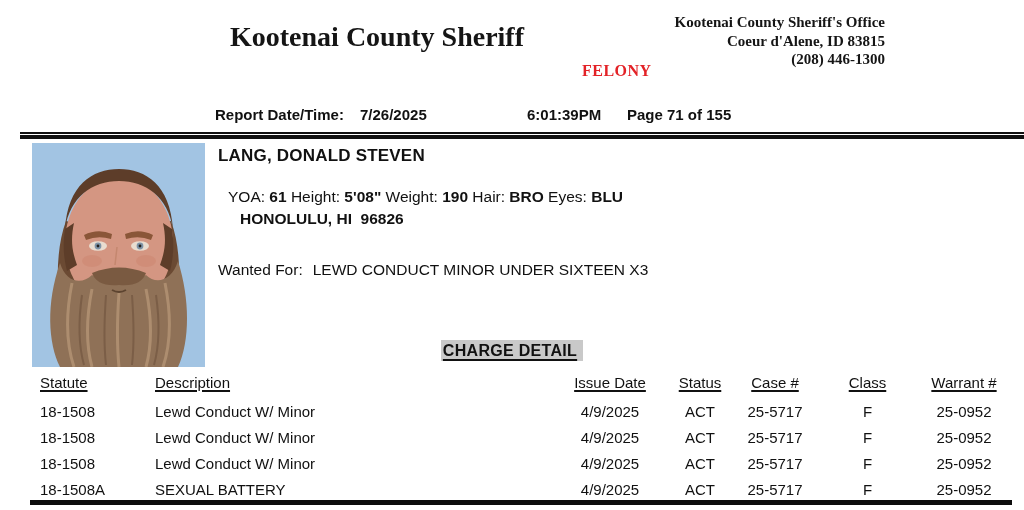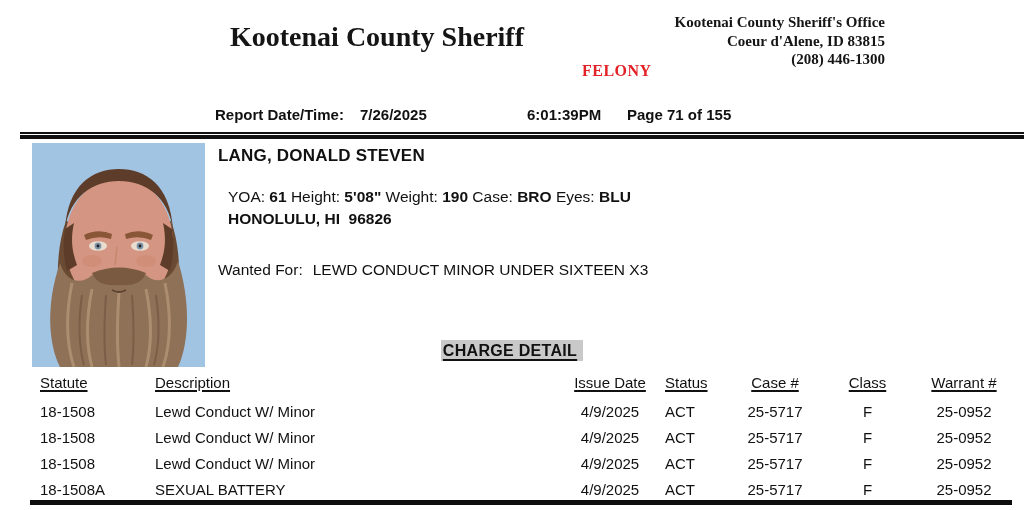--- a/index.html
+++ b/index.html
@@ -40,40 +40,40 @@
   }
   .rule-bottom{
     position:absolute;left:30px;top:500px;width:982px;height:5px;
     background:#0d0d0d;
   }
   
   .photo{position:absolute;left:32px;top:143px;width:173px;height:224px;}
   .person-name{position:absolute;left:218px;top:146px;font-size:17px;font-weight:bold;letter-spacing:0.2px;}
   .bio-line{position:absolute;left:228px;top:188px;font-size:15.5px;}
   .bio-line .b{font-weight:bold;}
-  .person-city{position:absolute;left:228px;top:210px;font-size:15.5px;font-weight:bold;white-space:pre;}
+  .person-city{position:absolute;left:240px;top:210px;font-size:15.5px;font-weight:bold;white-space:pre;}
   .wanted-line{position:absolute;left:218px;top:261px;font-size:15.5px;}
   .wanted-line .wv{font-weight:normal;margin-left:10px;}
   
   .charge-title-wrap{position:absolute;left:0;top:340px;width:1024px;text-align:center;}
   .charge-title{
     display:inline-block;background:#c9c9c9;color:#111;
     font-size:16px;font-weight:bold;letter-spacing:0.3px;
     padding:2px 6px 1px 2px;
     text-decoration:underline;text-decoration-thickness:2px;text-underline-offset:3px;
   }
   .charge-table{position:absolute;left:30px;top:374px;width:980px;font-size:15px;}
   .thead,.trow{display:flex;}
   .thead{margin-bottom:7px;}
   .trow{height:26px;align-items:center;}
   .cell{flex:0 0 auto;white-space:nowrap;}
   .c0{width:125px;padding-left:10px;box-sizing:border-box;text-align:left;}
   .c1{width:400px;text-align:left;}
   .c2{width:110px;text-align:center;}
-  .c3{width:70px;text-align:left;}
+  .c3{width:70px;text-align:center;}
   .c4{width:80px;text-align:center;}
   .c5{width:105px;text-align:center;}
   .c6{width:88px;text-align:center;}
   .hu{text-decoration:underline;text-decoration-thickness:1.5px;text-underline-offset:2px;}
 </style>
 </head>
 <body>
 
 <div class="page">
 
@@ -135,21 +135,21 @@
       <path d="M50,152 C46,180 47,204 52,222 M74,152 C72,180 72,204 74,222
                M100,152 C102,180 102,204 100,222 M124,152 C128,180 127,204 122,222" stroke="#6e523c" stroke-width="2" fill="none" opacity="0.6"></path>
 
       <path d="M60,130 Q87,119 114,130 Q109,144 87,142 Q65,144 60,130 Z" fill="#7a5a41"></path>
       <path d="M80,147 Q87,151 94,147" stroke="#5d4430" stroke-width="2" fill="none"></path>
     </svg>
   </div>
 
   <div class="person-name">LANG, DONALD STEVEN</div>
 
-  <div class="bio-line"><span>YOA: </span><span class="b">61</span><span> Height: </span><span class="b">5'08"</span><span> Weight: </span><span class="b">190</span><span> Case: </span><span class="b">BRO</span><span> Eyes: </span><span class="b">BLU</span></div>
+  <div class="bio-line"><span>YOA: </span><span class="b">61</span><span> Height: </span><span class="b">5'08"</span><span> Weight: </span><span class="b">190</span><span> Hair: </span><span class="b">BRO</span><span> Eyes: </span><span class="b">BLU</span></div>
 
   <div class="person-city">HONOLULU, HI  96826</div>
 
   <div class="wanted-line">
     <span>Wanted For:</span><span class="wv">LEWD CONDUCT MINOR UNDER SIXTEEN X3</span>
   </div>
 
   <div class="charge-title-wrap">
     <span class="charge-title">CHARGE DETAIL</span>
   </div>

